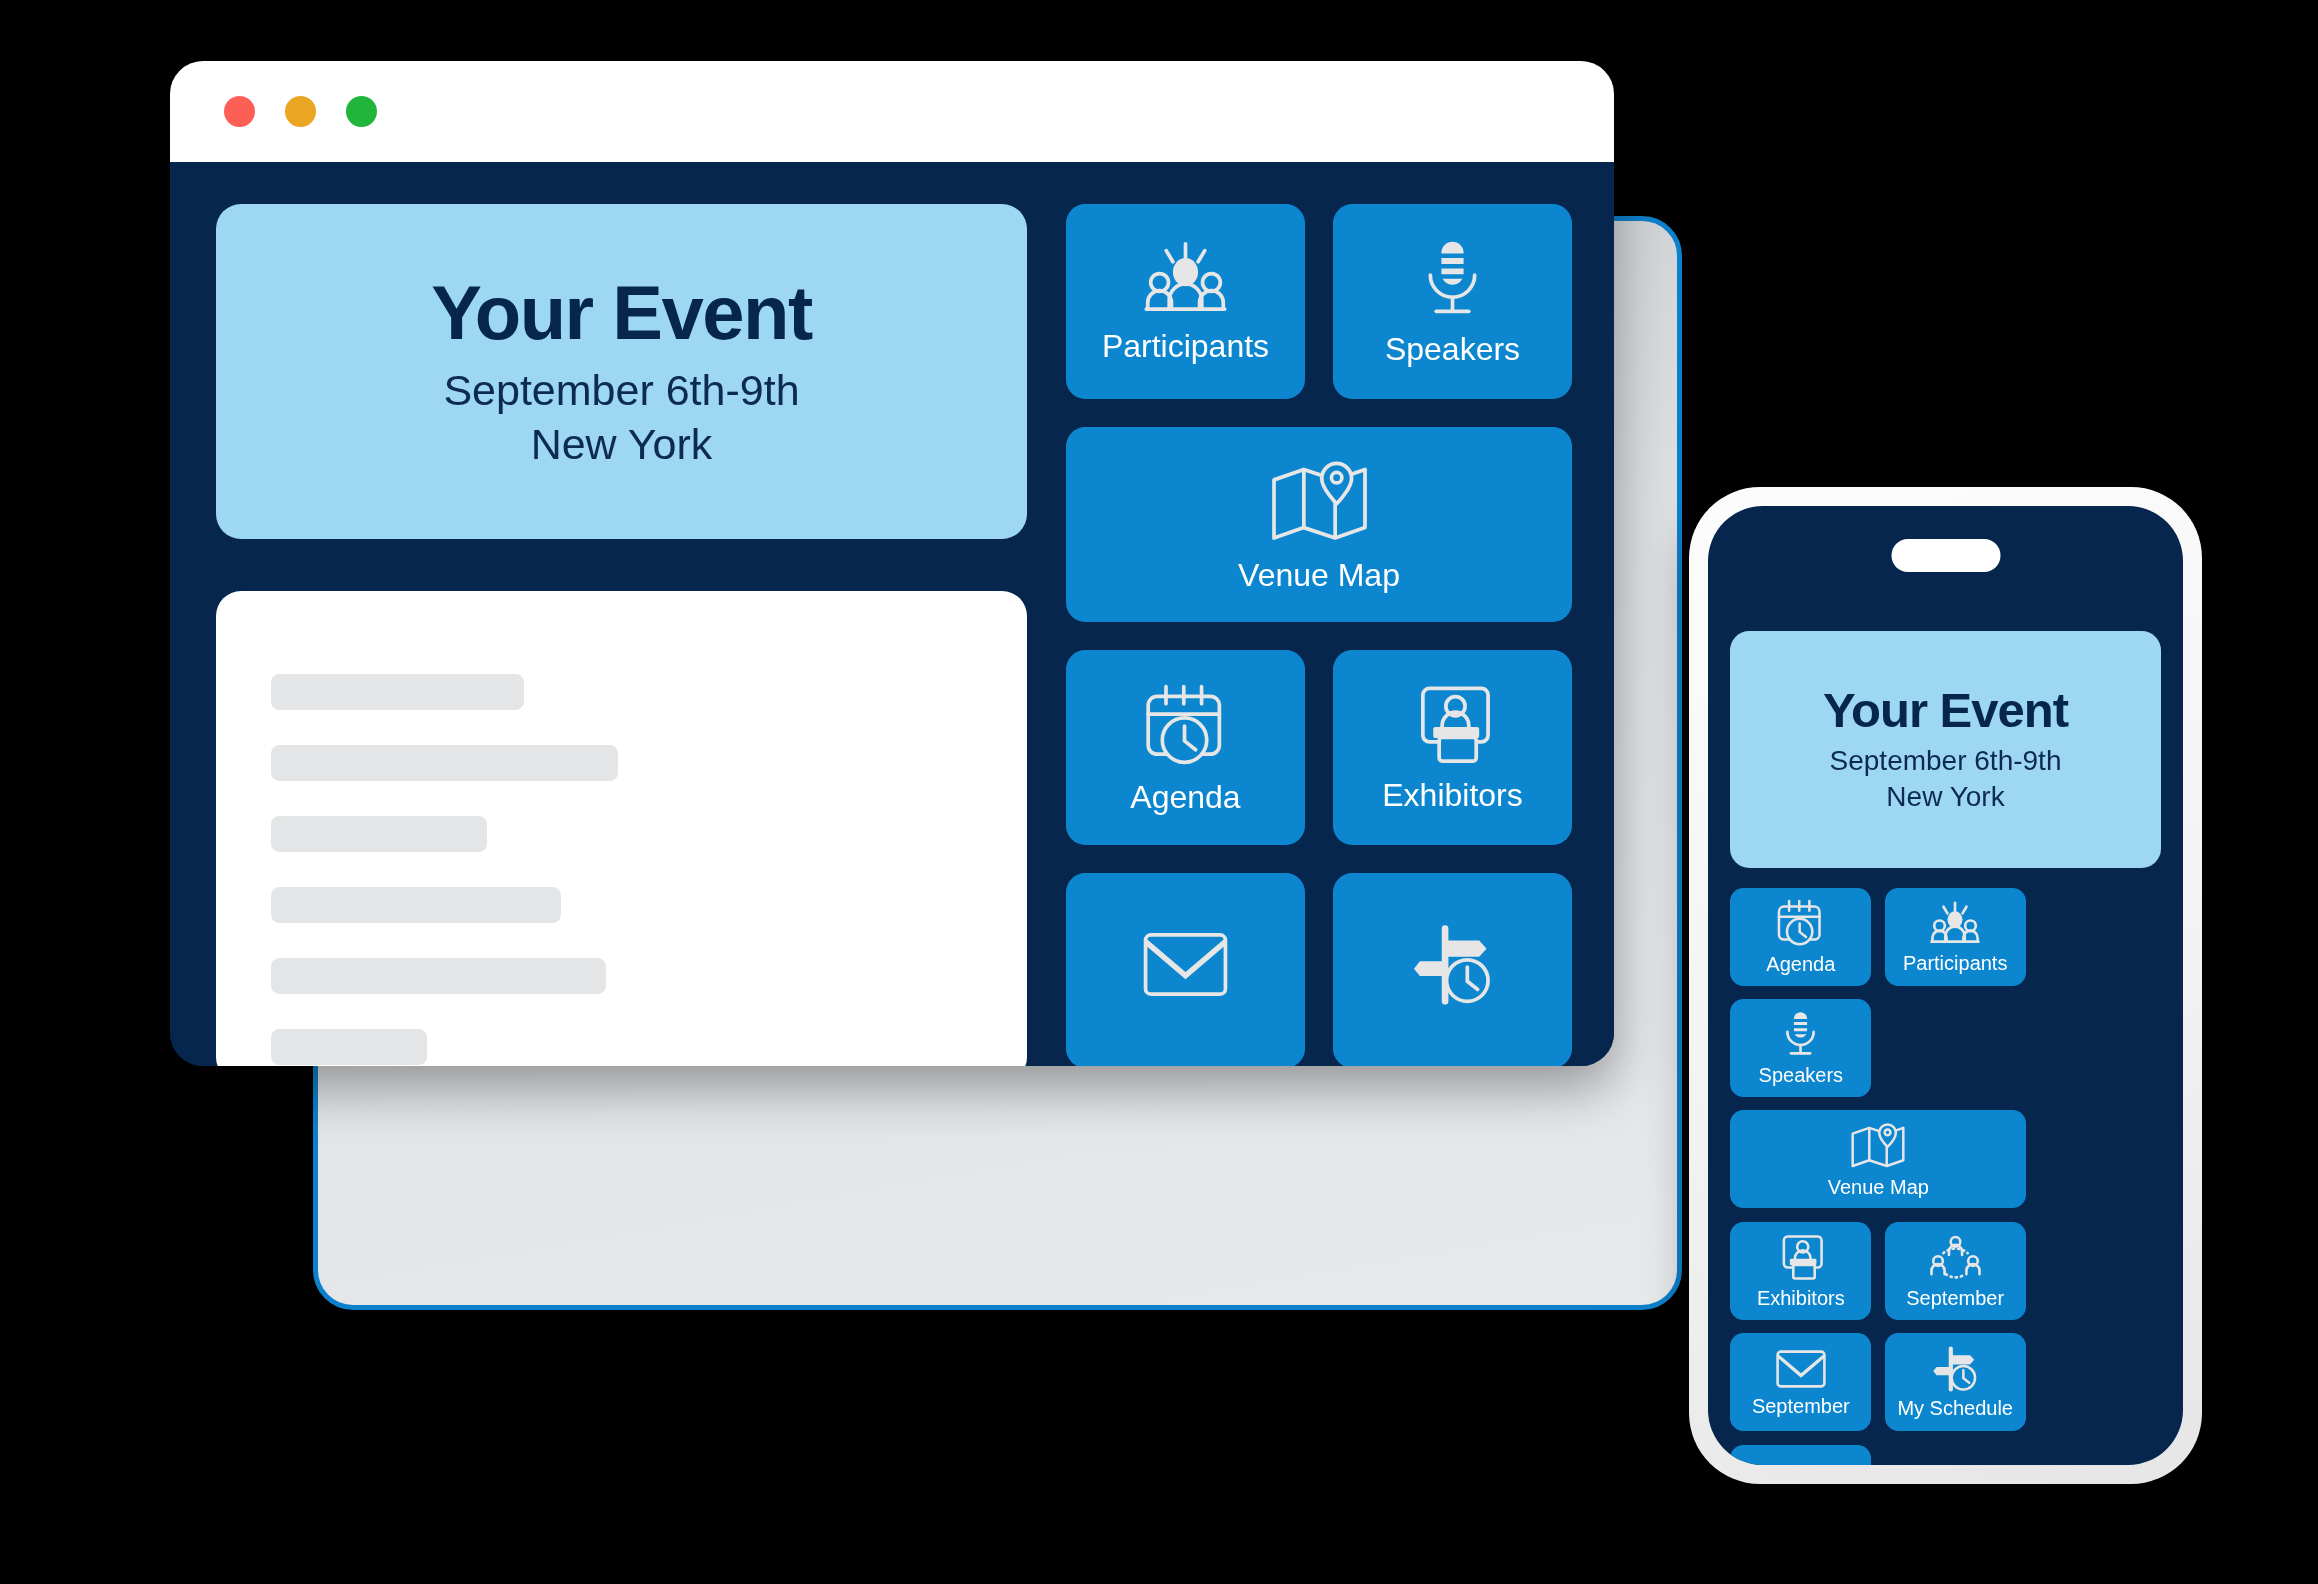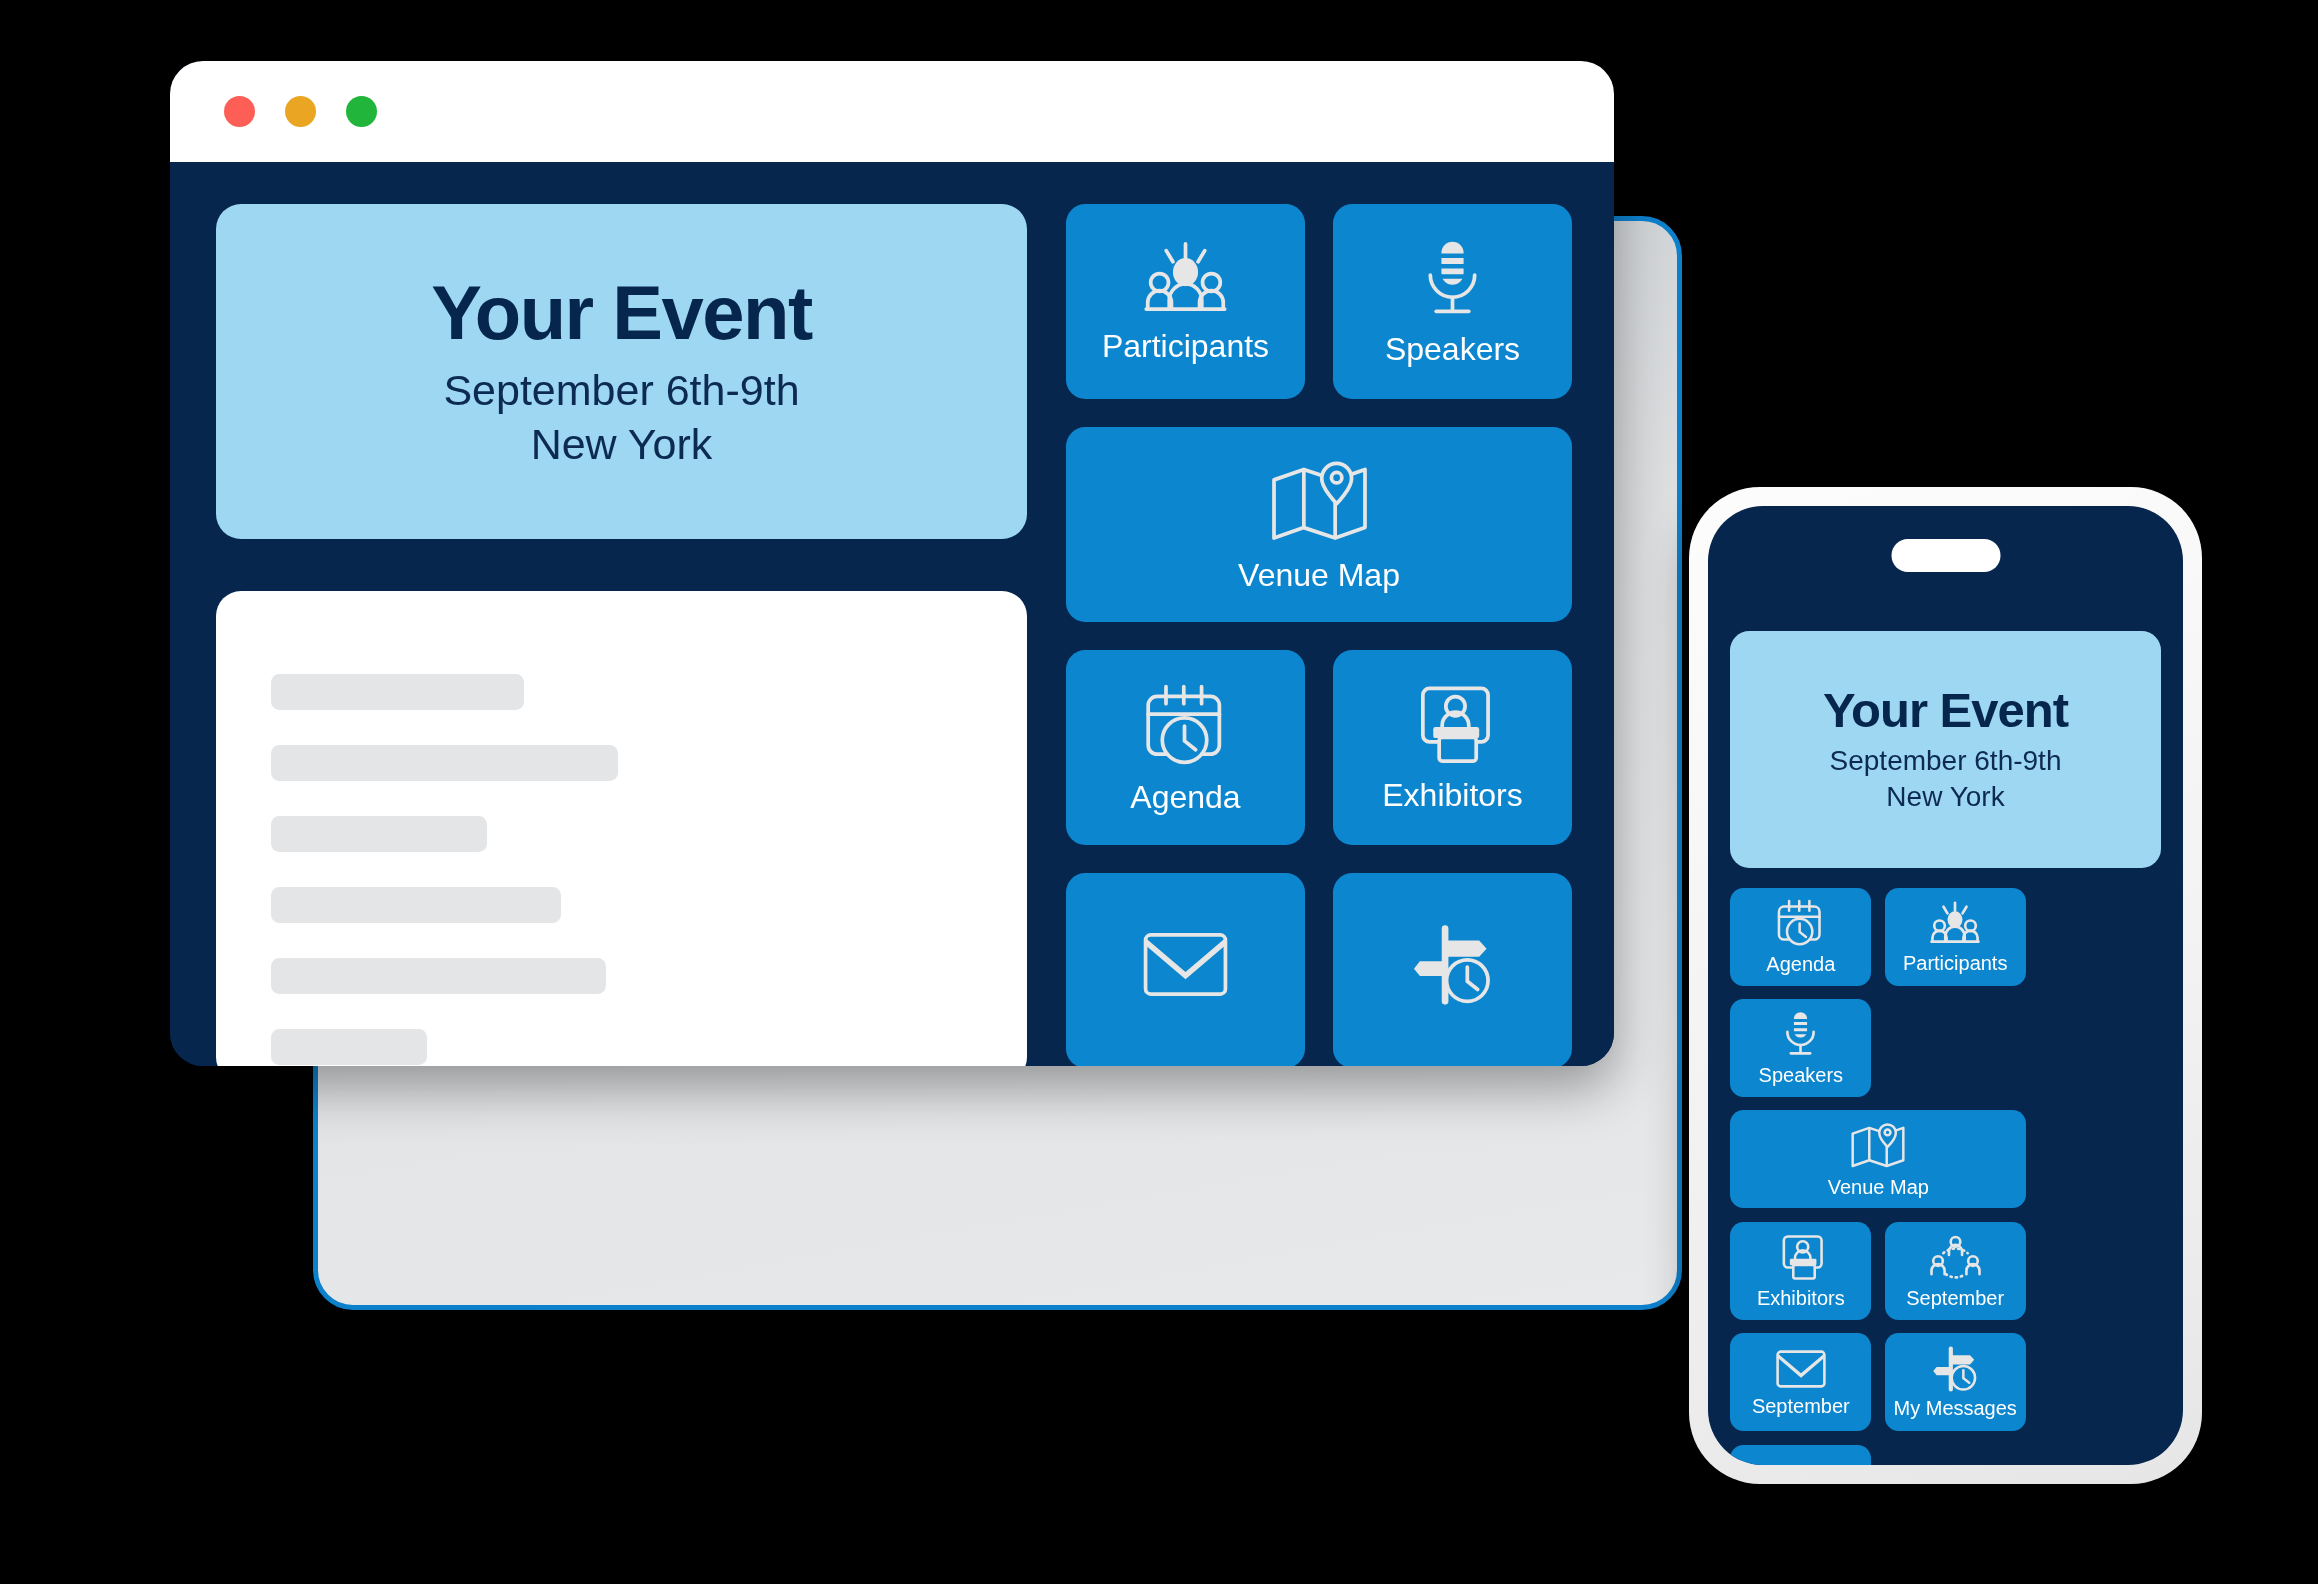--- a/index.html
+++ b/index.html
@@ -482,21 +482,21 @@
         <div class="ph-tile sm">
           <span class="ico">
             <svg width="48" height="46" viewBox="0 0 112 110" fill="none" stroke="#e6e6e6" stroke-width="6" stroke-linecap="round">
               <line x1="46" y1="6" x2="46" y2="104" stroke-width="10"></line>
               <path d="M46 22 L92 22 L102 33 L92 44 L46 44 Z" fill="#e6e6e6" stroke="none"></path>
               <path d="M46 50 L12 50 L4 60 L12 70 L46 70 Z" fill="#e6e6e6" stroke="none"></path>
               <circle cx="76" cy="76" r="28" fill="#0d86d0"></circle>
               <polyline points="76,58 76,77 90,88" fill="none"></polyline>
             </svg>
           </span>
-          <span class="ph-label">My Messages</span>
+          <span class="ph-label">My Schedule</span>
         </div>
 
         <div class="ph-tile sm">
 
           <span class="ph-label"></span>
         </div>
 
       </div>
     </div>
   </div>

